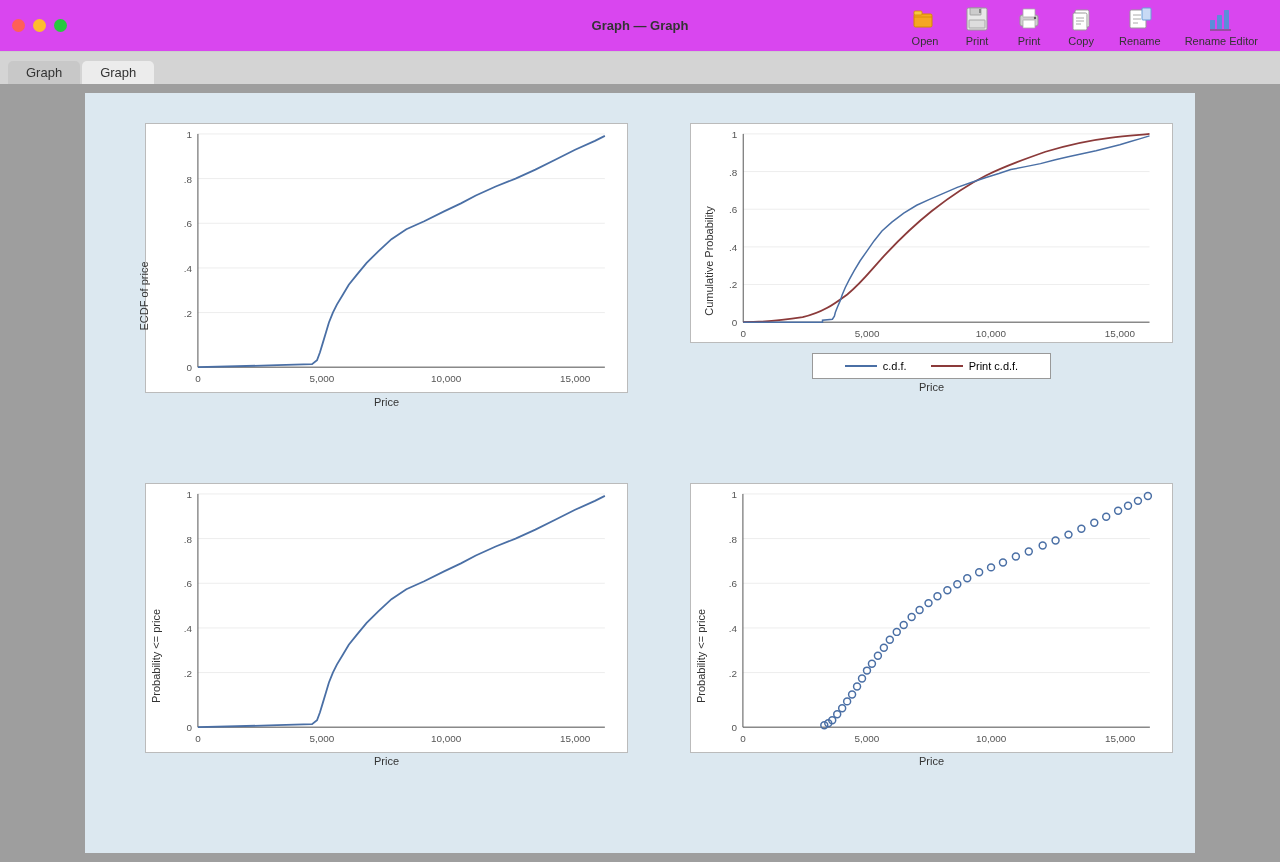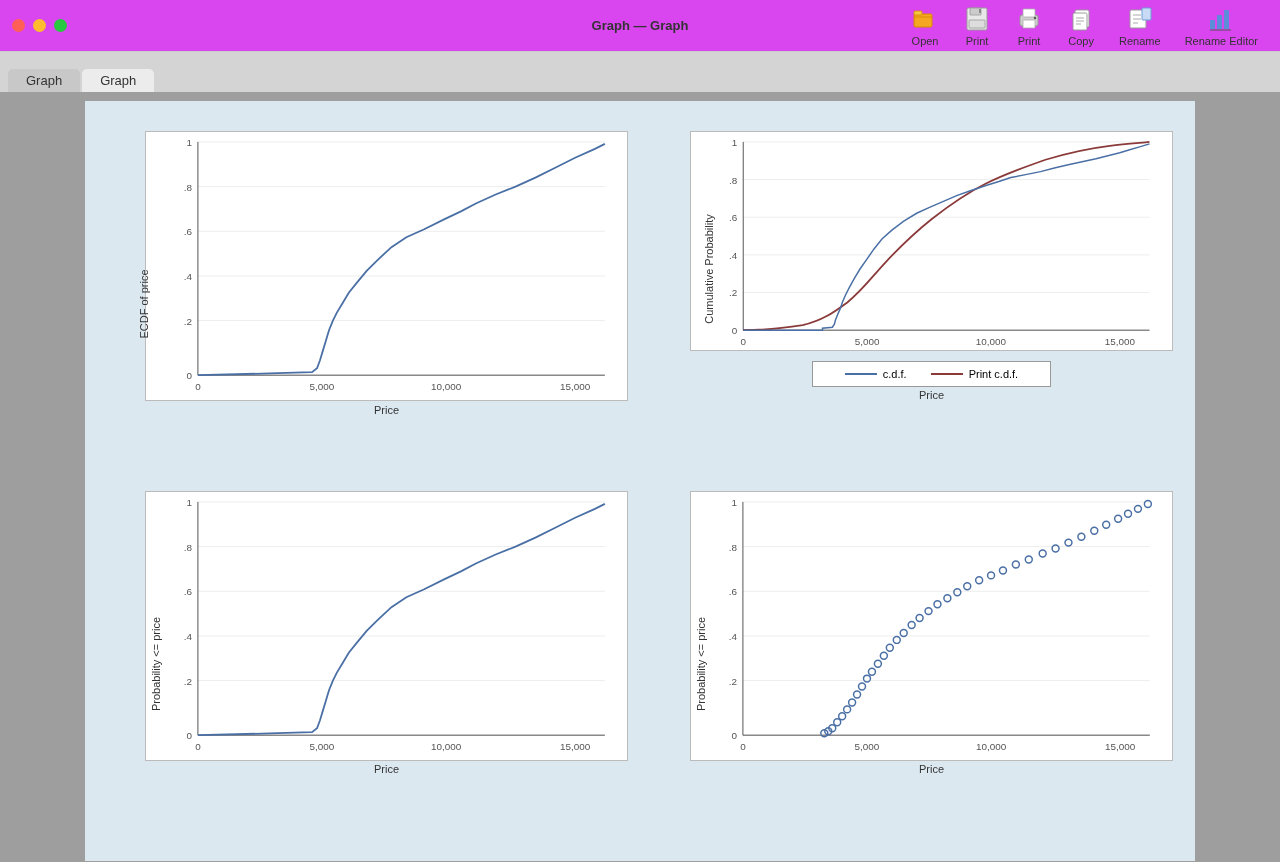--- a/index.html
+++ b/index.html
@@ -61,21 +61,21 @@
       width: 28px;
       height: 28px;
       display: flex;
       align-items: center;
       justify-content: center;
     }
     .toolbar-icon svg { width: 26px; height: 26px; }
 
     
     .tabbar {
-      height: 40px;
+      height: 32px;
       background: #d4d4d4;
       display: flex;
       align-items: flex-end;
       padding-left: 8px;
     }
     .tab {
       padding: 4px 18px;
       font-size: 13px;
       background: #c8c8c8;
       border-radius: 5px 5px 0 0;

